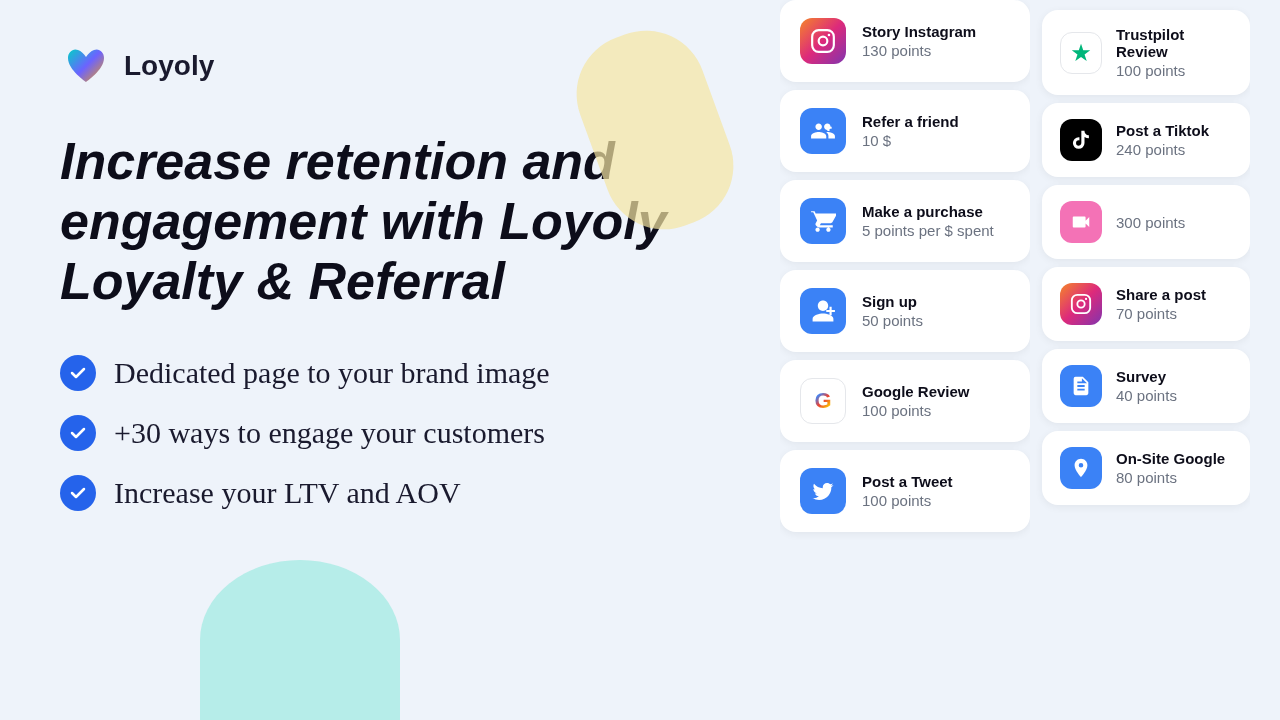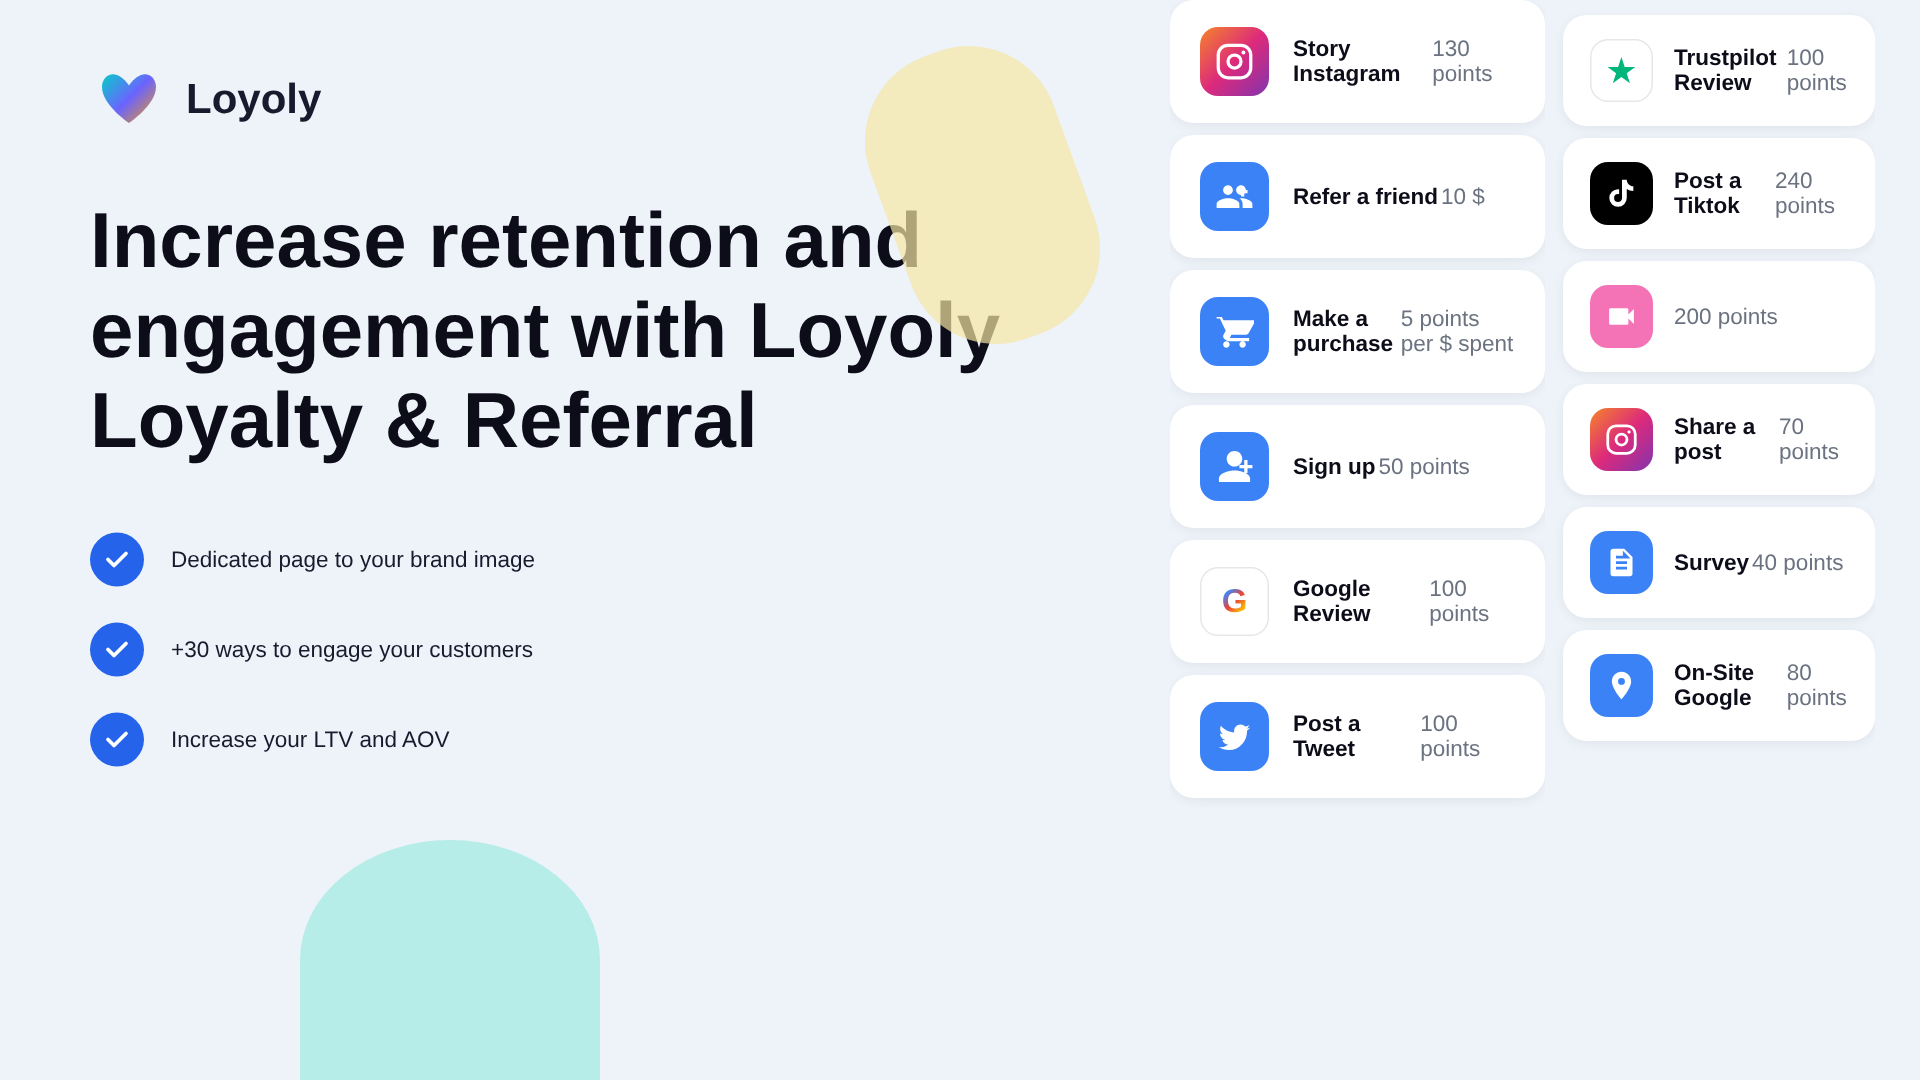--- a/index.html
+++ b/index.html
@@ -42,20 +42,21 @@
       color: #1a1a2e;
     }
 
     .headline {
       font-size: 52px;
       font-weight: 800;
       line-height: 1.15;
       color: #0d0d1a;
       margin-bottom: 44px;
       max-width: 680px;
+      font-style: italic;
     }
 
     .features-list {
       display: flex;
       flex-direction: column;
       gap: 24px;
     }
 
     .feature-item {
       display: flex;
@@ -73,23 +74,24 @@
       justify-content: center;
       flex-shrink: 0;
     }
 
     .check-circle svg {
       width: 18px;
       height: 18px;
     }
 
     .feature-text {
-      font-size: 15px;
+      font-size: 30px;
       font-weight: 500;
       color: #1a1a2e;
+      font-family: Liberation Serif, serif;
     }
 
     
     .blob-yellow {
       position: absolute;
       top: 30px;
       right: 60px;
       width: 130px;
       height: 200px;
       background: #f5e6a3;
@@ -153,20 +155,21 @@
       border-radius: 12px;
       display: flex;
       align-items: center;
       justify-content: center;
       flex-shrink: 0;
       font-size: 22px;
     }
 
     .card-info {
       display: flex;
+      flex-direction: column;
       gap: 2px;
     }
 
     .card-title {
       font-size: 15px;
       font-weight: 700;
       color: #0d0d1a;
     }
 
     .card-sub {
@@ -385,21 +388,21 @@
       </div>
     </div>
 
     <div class="side-card">
       <div class="side-icon icon-video">
         <svg width="22" height="22" viewBox="0 0 24 24" fill="white">
             <path d="M17 10.5V7a1 1 0 00-1-1H4a1 1 0 00-1 1v10a1 1 0 001 1h12a1 1 0 001-1v-3.5l4 4v-11l-4 4z" fill="white"></path>
           </svg>
       </div>
       <div class="card-info">
-        <span class="card-sub">200 points</span>
+        <span class="card-sub">300 points</span>
       </div>
     </div>
 
     <div class="side-card">
       <div class="side-icon icon-share">
         <svg width="22" height="22" viewBox="0 0 24 24" fill="white">
             <rect x="2" y="2" width="20" height="20" rx="6" fill="none" stroke="white" stroke-width="2"></rect>
             <circle cx="12" cy="12" r="4" fill="none" stroke="white" stroke-width="2"></circle>
             <circle cx="17.5" cy="6.5" r="1.2" fill="white"></circle>
           </svg>

